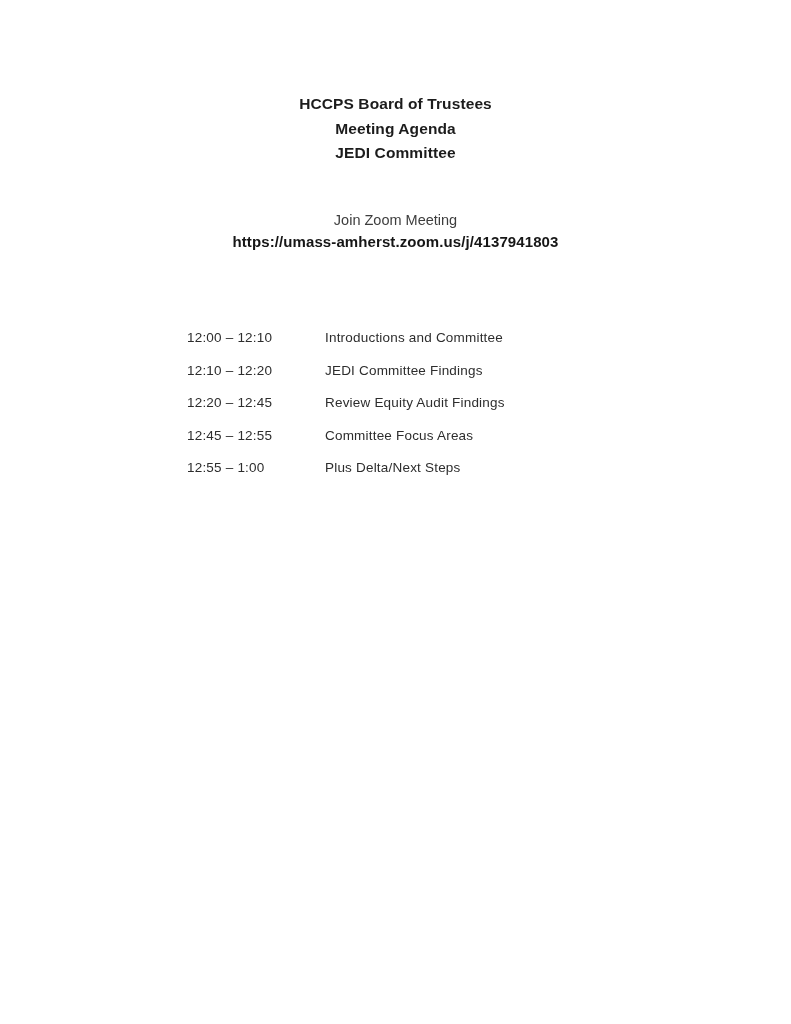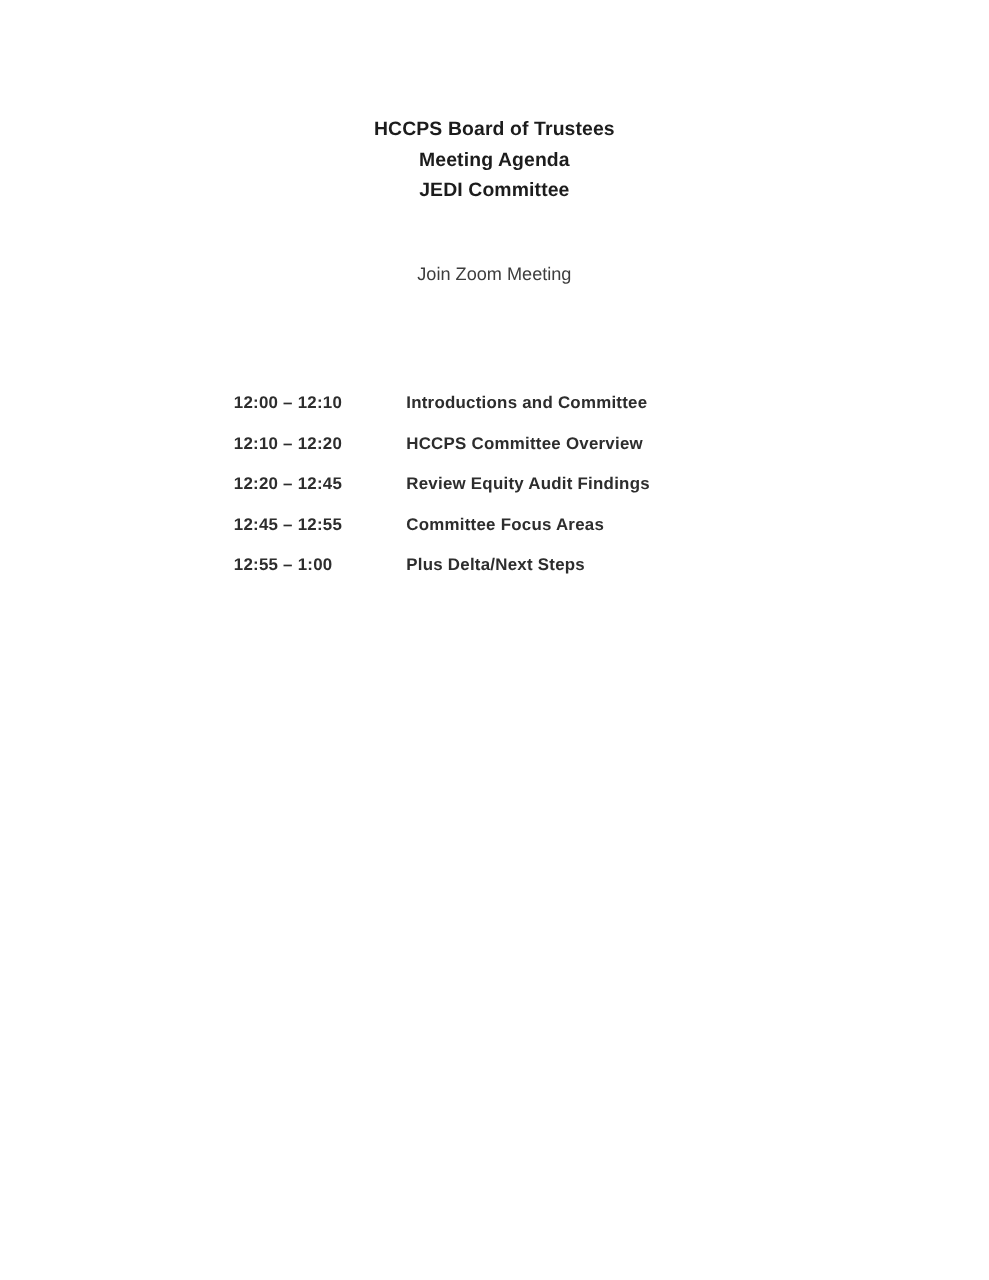--- a/index.html
+++ b/index.html
@@ -48,23 +48,22 @@
     font-size: 15px;
     font-weight: bold;
     color: #161616;
     line-height: 22px;
     letter-spacing: 0.1px;
     text-decoration: none;
   }
   
   .agenda {
     position: absolute;
-    top: 314px;
+    top: 330px;
     left: 187px;
-    font-weight: bold;
   }
   .agenda-row {
     display: flex;
     align-items: baseline;
     height: 32.6px;
   }
   .agenda-time {
     width: 138px;
     flex: 0 0 138px;
     font-size: 13.5px;
@@ -83,30 +82,31 @@
 <div class="page">
 
   <div class="title-block">
     <div class="title-line">HCCPS Board of Trustees</div>
     <div class="title-line">Meeting Agenda</div>
     <div class="title-line">JEDI Committee</div>
   </div>
 
   <div class="zoom-block">
     <div class="zoom-label">Join Zoom Meeting</div>
+    <div class="zoom-url">https://umass-amherst.zoom.us/j/4137941803</div>
   </div>
 
   <div class="agenda">
     <div class="agenda-row">
       <span class="agenda-time">12:00 – 12:10</span>
       <span class="agenda-item">Introductions and Committee</span>
     </div>
     <div class="agenda-row">
       <span class="agenda-time">12:10 – 12:20</span>
-      <span class="agenda-item">HCCPS Committee Overview</span>
+      <span class="agenda-item">JEDI Committee Findings</span>
     </div>
     <div class="agenda-row">
       <span class="agenda-time">12:20 – 12:45</span>
       <span class="agenda-item">Review Equity Audit Findings</span>
     </div>
     <div class="agenda-row">
       <span class="agenda-time">12:45 – 12:55</span>
       <span class="agenda-item">Committee Focus Areas</span>
     </div>
     <div class="agenda-row">

